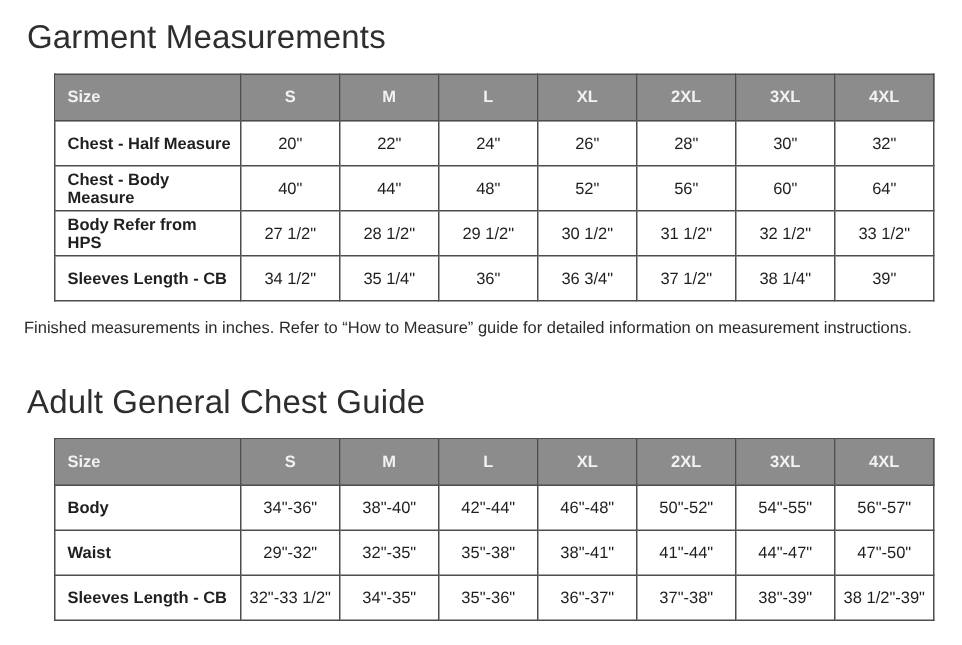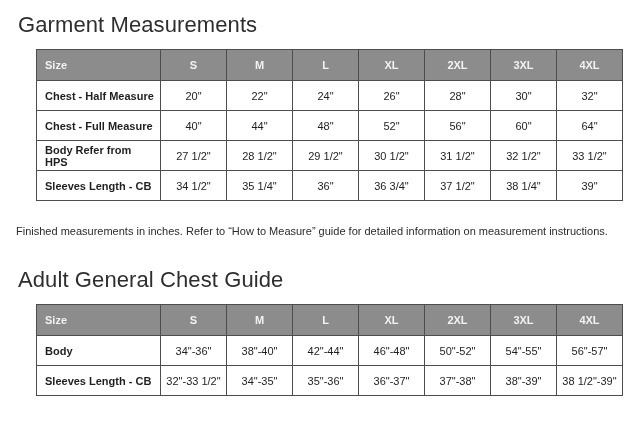--- a/index.html
+++ b/index.html
@@ -57,21 +57,21 @@
   }
   table.size-table tbody td { height: 30px; background: #ffffff; }
   table.size-table tbody td.row-label {
     text-align: left;
     font-weight: 700;
     padding-left: 8px;
   }
   p.note {
     font-size: 11px;
     color: #2b2b2b;
-    margin: 24px 0 0 0;
+    margin: 12px 0 0 0;
   }
   .section-gap { height: 30px; }
 </style>
 </head>
 <body>
 
 <div class="page">
 
   <section>
     <h2 class="section-title">Garment Measurements</h2>
@@ -103,21 +103,21 @@
           <td class="row-label">Chest - Half Measure</td>
           <td>20"</td>
           <td>22"</td>
           <td>24"</td>
           <td>26"</td>
           <td>28"</td>
           <td>30"</td>
           <td>32"</td>
         </tr>
         <tr>
-          <td class="row-label">Chest - Full Measure</td>
+          <td class="row-label">Chest - Body Measure</td>
           <td>40"</td>
           <td>44"</td>
           <td>48"</td>
           <td>52"</td>
           <td>56"</td>
           <td>60"</td>
           <td>64"</td>
         </tr>
         <tr>
           <td class="row-label">Body Refer from HPS</td>
@@ -176,20 +176,30 @@
           <td class="row-label">Body</td>
           <td>34"-36"</td>
           <td>38"-40"</td>
           <td>42"-44"</td>
           <td>46"-48"</td>
           <td>50"-52"</td>
           <td>54"-55"</td>
           <td>56"-57"</td>
         </tr>
         <tr>
+          <td class="row-label">Waist</td>
+          <td>29"-32"</td>
+          <td>32"-35"</td>
+          <td>35"-38"</td>
+          <td>38"-41"</td>
+          <td>41"-44"</td>
+          <td>44"-47"</td>
+          <td>47"-50"</td>
+        </tr>
+        <tr>
           <td class="row-label">Sleeves Length - CB</td>
           <td>32"-33 1/2"</td>
           <td>34"-35"</td>
           <td>35"-36"</td>
           <td>36"-37"</td>
           <td>37"-38"</td>
           <td>38"-39"</td>
           <td>38 1/2"-39"</td>
         </tr>
       </tbody>

